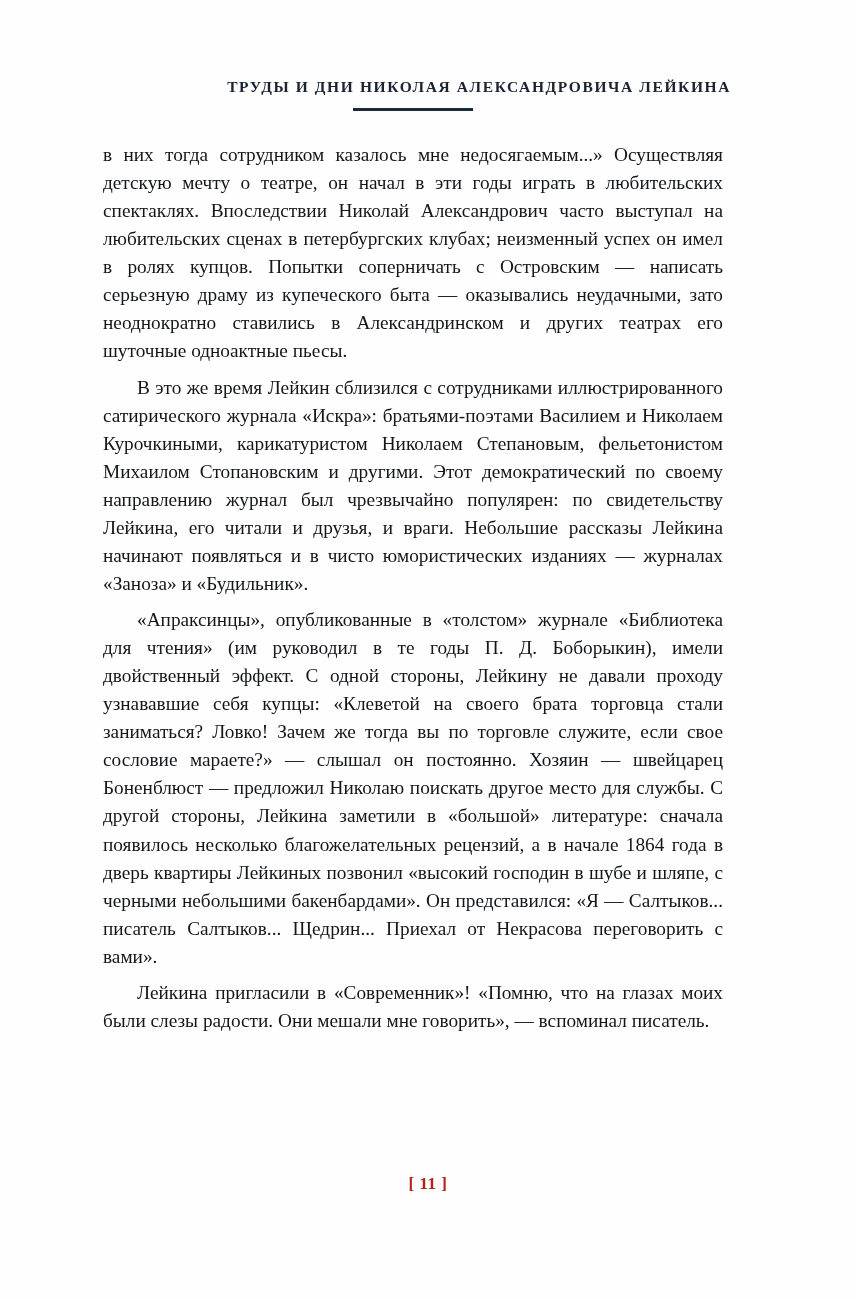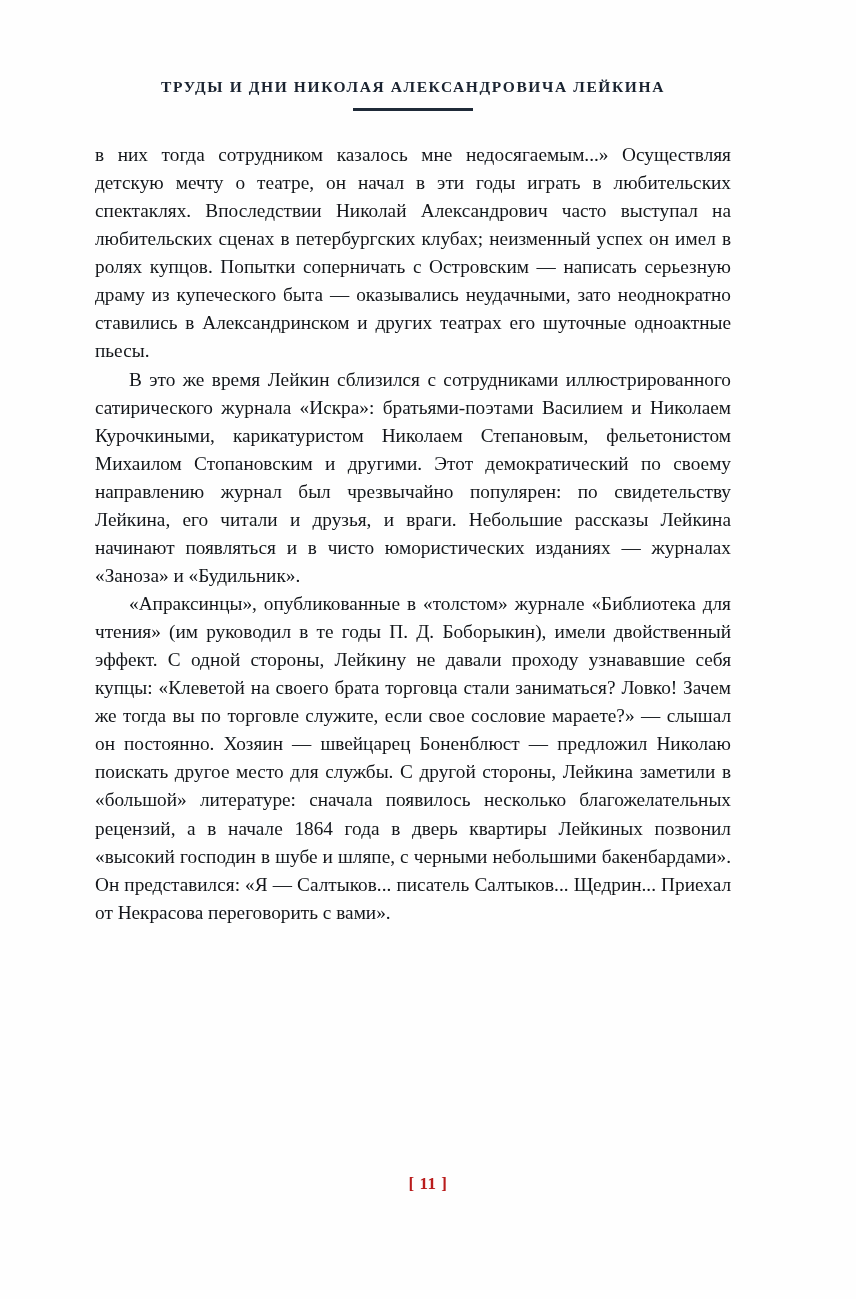--- a/index.html
+++ b/index.html
@@ -23,21 +23,21 @@
     height: 1299px;
     background: #fefefe;
   }
   .content {
     position: absolute;
     left: 95px;
     top: 78px;
     width: 636px;
   }
   .running-head {
-    text-align: center;
+    text-align: right;
     font-family: "Liberation Serif", "DejaVu Serif", serif;
     font-size: 15.5px;
     letter-spacing: 1.6px;
     font-weight: 700;
     color: #1a2330;
     text-transform: uppercase;
     margin: 0;
     padding: 0 0 2px 0;
     white-space: nowrap;
   }
@@ -58,21 +58,21 @@
   .body-text {
     margin-top: 30px;
     font-size: 19.3px;
     line-height: 1.455;
     text-align: justify;
     text-justify: inter-word;
     color: #13161a;
     hyphens: manual;
   }
   .body-text p {
-    margin: 0;
+    margin: 8px;
     text-indent: 34px;
   }
   .body-text p.first {
     text-indent: 0;
   }
   .folio {
     position: absolute;
     left: 0;
     top: 1174px;
     width: 856px;
@@ -90,19 +90,20 @@
 
   <div class="content">
 
     <div class="running-head">ТРУДЫ И ДНИ НИКОЛАЯ АЛЕКСАНДРОВИЧА ЛЕЙКИНА</div>
     <div class="head-rule"></div>
 
     <div class="body-text">
       <p class="first">в них тогда сотрудником казалось мне недосягаемым...» Осуществляя детскую мечту о театре, он начал в эти годы играть в любительских спектаклях. Впоследствии Николай Александрович часто выступал на любительских сценах в петербургских клубах; неизменный успех он имел в ролях купцов. Попытки соперничать с Островским — написать серьезную драму из купеческого быта — оказывались неудачными, зато неоднократно ставились в Александринском и других театрах его шуточные одноактные пьесы.</p>
       <p>В это же время Лейкин сблизился с сотрудниками иллюстрированного сатирического журнала «Искра»: братьями-поэтами Василием и Николаем Курочкиными, карикатуристом Николаем Степановым, фельетонистом Михаилом Стопановским и другими. Этот демократический по своему направлению журнал был чрезвычайно популярен: по свидетельству Лейкина, его читали и друзья, и враги. Небольшие рассказы Лейкина начинают появляться и в чисто юмористических изданиях — журналах «Заноза» и «Будильник».</p>
       <p>«Апраксинцы», опубликованные в «толстом» журнале «Библиотека для чтения» (им руководил в те годы П. Д. Боборыкин), имели двойственный эффект. С одной стороны, Лейкину не давали проходу узнававшие себя купцы: «Клеветой на своего брата торговца стали заниматься? Ловко! Зачем же тогда вы по торговле служите, если свое сословие мараете?» — слышал он постоянно. Хозяин — швейцарец Боненблюст — предложил Николаю поискать другое место для службы. С другой стороны, Лейкина заметили в «большой» литературе: сначала появилось несколько благожелательных рецензий, а в начале 1864 года в дверь квартиры Лейкиных позвонил «высокий господин в шубе и шляпе, с черными небольшими бакенбардами». Он представился: «Я — Салтыков... писатель Салтыков... Щедрин... Приехал от Некрасова переговорить с вами».</p>
+      <p>Лейкина пригласили в «Современник»! «Помню, что на глазах моих были слезы радости. Они мешали мне говорить», — вспоминал писатель.</p>
     </div>
 
   </div>
 
   <div class="folio">[ 11 ]</div>
 
 </div>
 
 </body></html>

